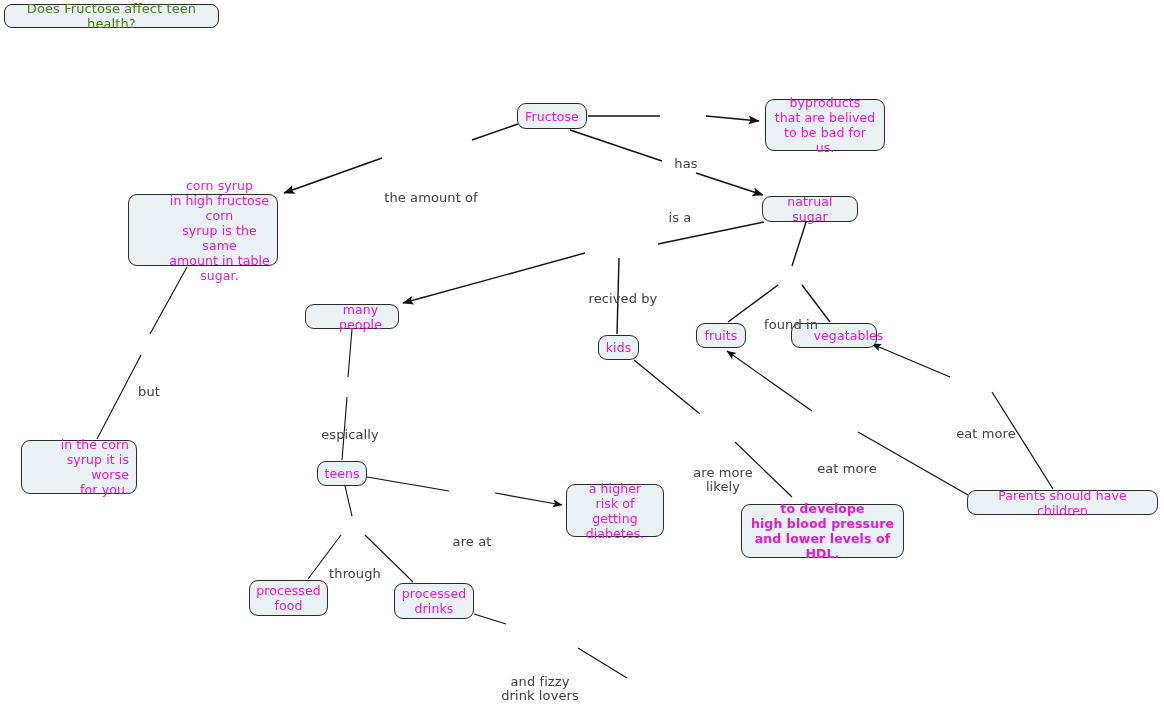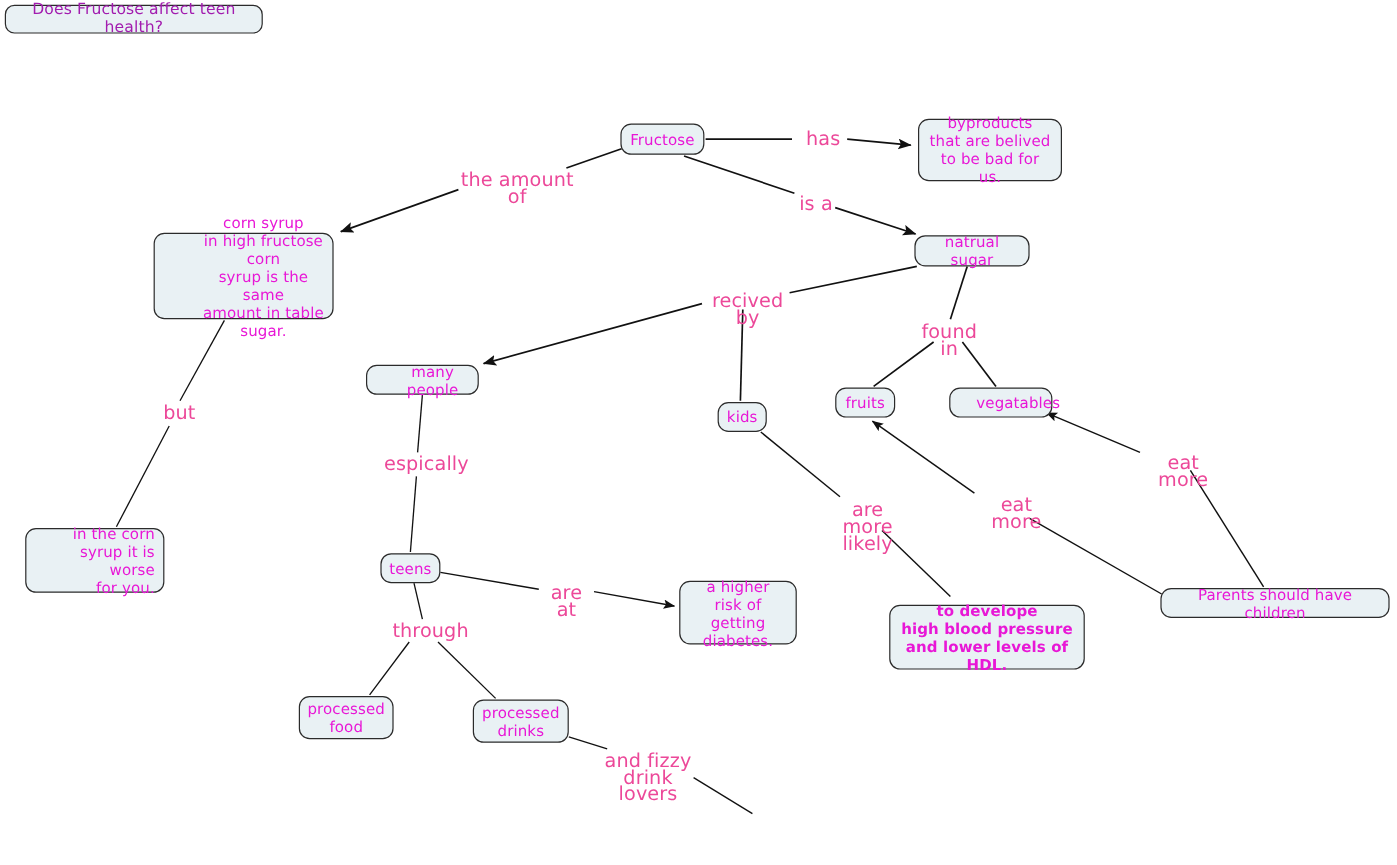--- a/index.html
+++ b/index.html
@@ -36,31 +36,32 @@
     display: flex;
     align-items: center;
     justify-content: center;
     white-space: pre-line;
     padding: 3px 7px;
     letter-spacing: 0.1px;
   }
   .node.title-node {
     border-radius: 8px;
     font-size: 13px;
-    color: #a21caf;
+    color: #4d7c0f;
   }
   .link-label {
     position: absolute;
-    color: #ec4899;
-    font-size: 16px;
+    color: #404040;
+    font-size: 13px;
     line-height: 14px;
     text-align: center;
     white-space: pre-line;
     background: transparent;
     letter-spacing: 0.1px;
+    margin-top: 48px;
   }
 </style>
 </head>
 <body>
 
 <div id="canvas">
 
   <svg id="edges" viewBox="0 0 1164 721">
     <defs>
       <marker id="arrow" markerWidth="9" markerHeight="9" refX="7.5" refY="3.2" orient="auto" markerUnits="strokeWidth">

